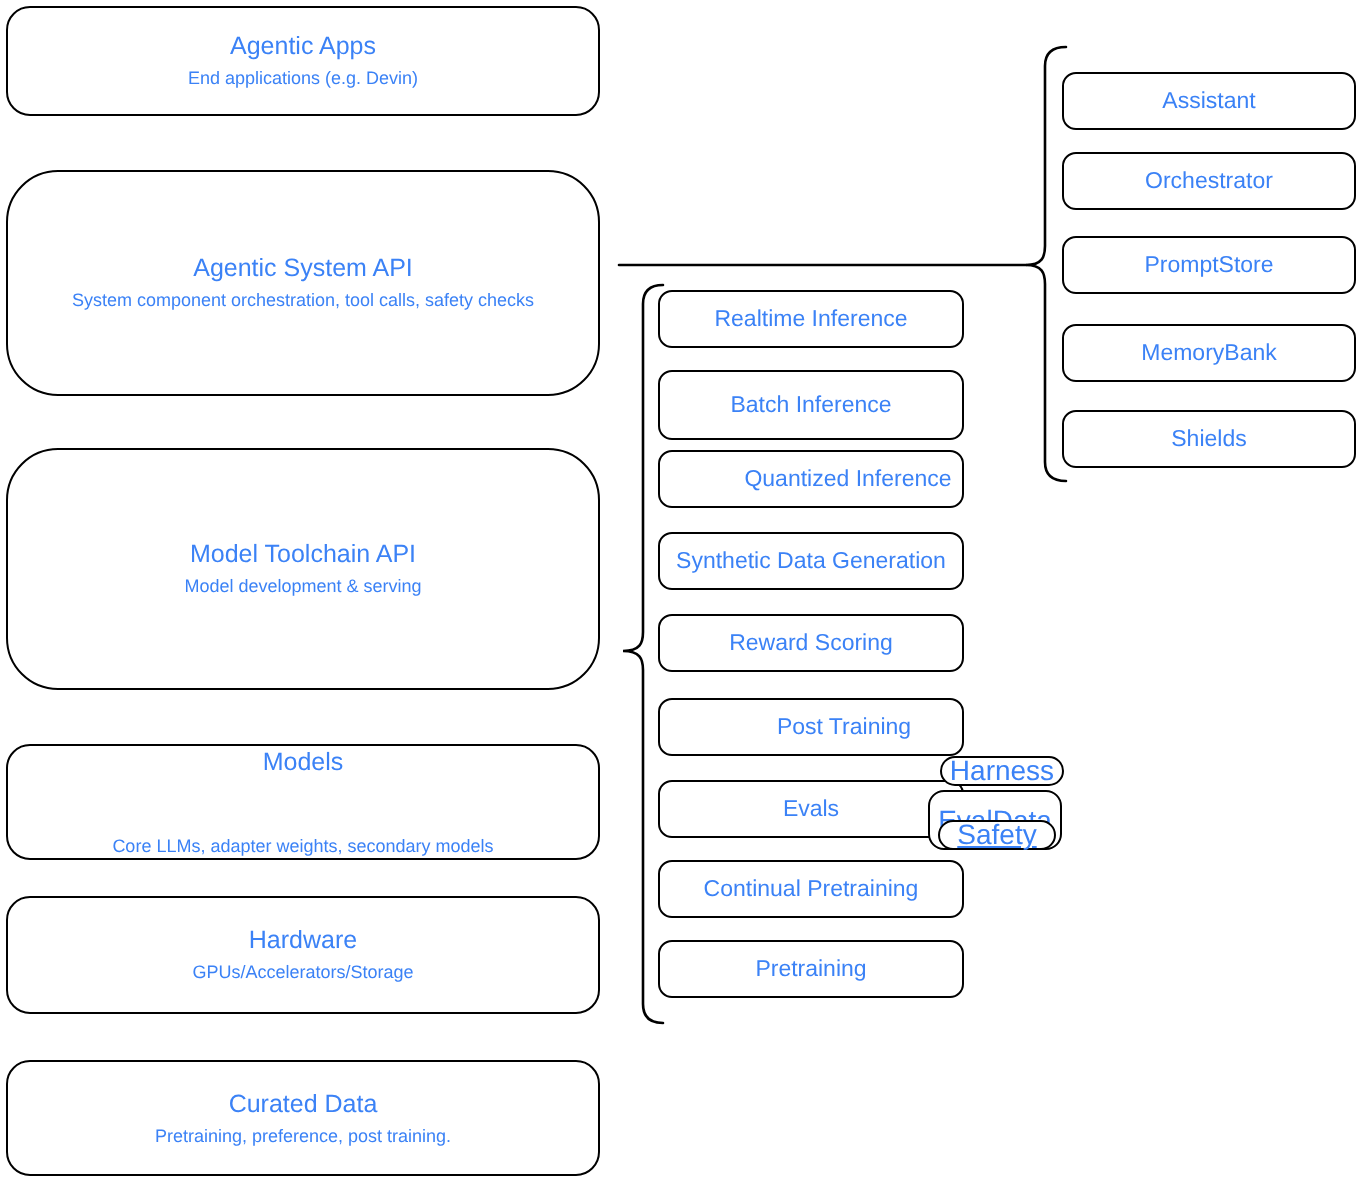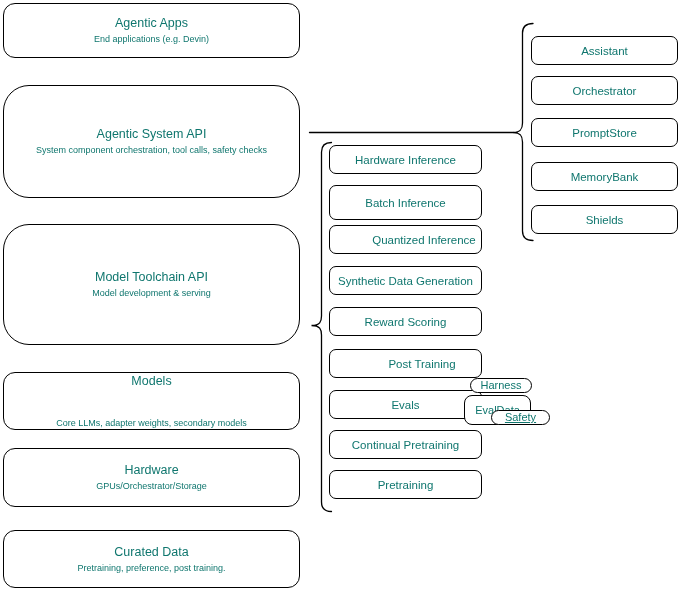--- a/index.html
+++ b/index.html
@@ -26,21 +26,21 @@
     fill: none;
     stroke: #000000;
     stroke-width: 1.3;
     stroke-linecap: round;
   }
   .node {
     position: absolute;
     box-sizing: border-box;
     border: 1px solid #000000;
     background: #ffffff;
-    color: #0f766e;
+    color: #3b82f6;
     display: flex;
     flex-direction: column;
     align-items: center;
     justify-content: center;
     text-align: center;
   }
   .lbox .title {
     font-size: 12.5px;
     line-height: 16px;
     white-space: nowrap;
@@ -49,21 +49,21 @@
     font-size: 9px;
     line-height: 13px;
     margin-top: 2px;
     white-space: nowrap;
   }
   .item-box {
     font-size: 11.5px;
     white-space: nowrap;
   }
   .tag-pill {
-    font-size: 11px;
+    font-size: 14px;
     line-height: 14px;
     white-space: nowrap;
     z-index: 3;
   }
 </style>
 </head>
 <body>
 
 <div class="canvas">
 
@@ -94,44 +94,44 @@
       <div class="node lbox" style="left: 3px; top: 224px; width: 297px; height: 121px; border-radius: 26px;">
         <div class="title">Model Toolchain API</div>
         <div class="subtitle">Model development &amp; serving</div>
       </div>
       <div class="node lbox" style="left: 3px; top: 372px; width: 297px; height: 58px; border-radius: 12px; gap: 26px;">
         <div class="title">Models</div>
         <div class="subtitle">Core LLMs, adapter weights, secondary models</div>
       </div>
       <div class="node lbox" style="left: 3px; top: 448px; width: 297px; height: 59px; border-radius: 12px;">
         <div class="title">Hardware</div>
-        <div class="subtitle">GPUs/Orchestrator/Storage</div>
+        <div class="subtitle">GPUs/Accelerators/Storage</div>
       </div>
       <div class="node lbox" style="left: 3px; top: 530px; width: 297px; height: 58px; border-radius: 12px;">
         <div class="title">Curated Data</div>
         <div class="subtitle">Pretraining, preference, post training.</div>
       </div>
     </div>
   <div id="toolchain-column">
-      <div class="node item-box" style="left: 329px; top: 145px; width: 153px; height: 29px; border-radius: 7px;">Hardware Inference</div>
+      <div class="node item-box" style="left: 329px; top: 145px; width: 153px; height: 29px; border-radius: 7px;">Realtime Inference</div>
       <div class="node item-box" style="left: 329px; top: 185px; width: 153px; height: 35px; border-radius: 7px;">Batch Inference</div>
       <div class="node item-box" style="left: 329px; top: 225px; width: 153px; height: 29px; border-radius: 7px; padding-left: 37px;">Quantized Inference</div>
       <div class="node item-box" style="left: 329px; top: 266px; width: 153px; height: 29px; border-radius: 7px;">Synthetic Data Generation</div>
       <div class="node item-box" style="left: 329px; top: 307px; width: 153px; height: 29px; border-radius: 7px;">Reward Scoring</div>
       <div class="node item-box" style="left: 329px; top: 349px; width: 153px; height: 29px; border-radius: 7px; padding-left: 33px;">Post Training</div>
       <div class="node item-box" style="left: 329px; top: 390px; width: 153px; height: 29px; border-radius: 7px;">Evals</div>
       <div class="node item-box" style="left: 329px; top: 430px; width: 153px; height: 29px; border-radius: 7px;">Continual Pretraining</div>
       <div class="node item-box" style="left: 329px; top: 470px; width: 153px; height: 29px; border-radius: 7px;">Pretraining</div>
     </div>
   <div id="components-column">
       <div class="node item-box" style="left: 531px; top: 36px; width: 147px; height: 29px; border-radius: 7px;">Assistant</div>
       <div class="node item-box" style="left: 531px; top: 76px; width: 147px; height: 29px; border-radius: 7px;">Orchestrator</div>
       <div class="node item-box" style="left: 531px; top: 118px; width: 147px; height: 29px; border-radius: 7px;">PromptStore</div>
       <div class="node item-box" style="left: 531px; top: 162px; width: 147px; height: 29px; border-radius: 7px;">MemoryBank</div>
       <div class="node item-box" style="left: 531px; top: 205px; width: 147px; height: 29px; border-radius: 7px;">Shields</div>
     </div>
   <div id="evals-tags">
       <div class="node tag-pill" style="left: 470px; top: 378px; width: 62px; height: 14.5px; border-radius: 8px;">Harness</div>
       <div class="node tag-pill" style="left: 464px; top: 395px; width: 67px; height: 30px; border-radius: 8px;">EvalData</div>
-      <div class="node tag-pill" style="left: 491px; top: 410px; width: 59px; height: 14.5px; border-radius: 8px; text-decoration: underline;">Safety</div>
+      <div class="node tag-pill" style="left: 469px; top: 410px; width: 59px; height: 14.5px; border-radius: 8px; text-decoration: underline;">Safety</div>
     </div>
 
 </div>
 
 </body></html>

